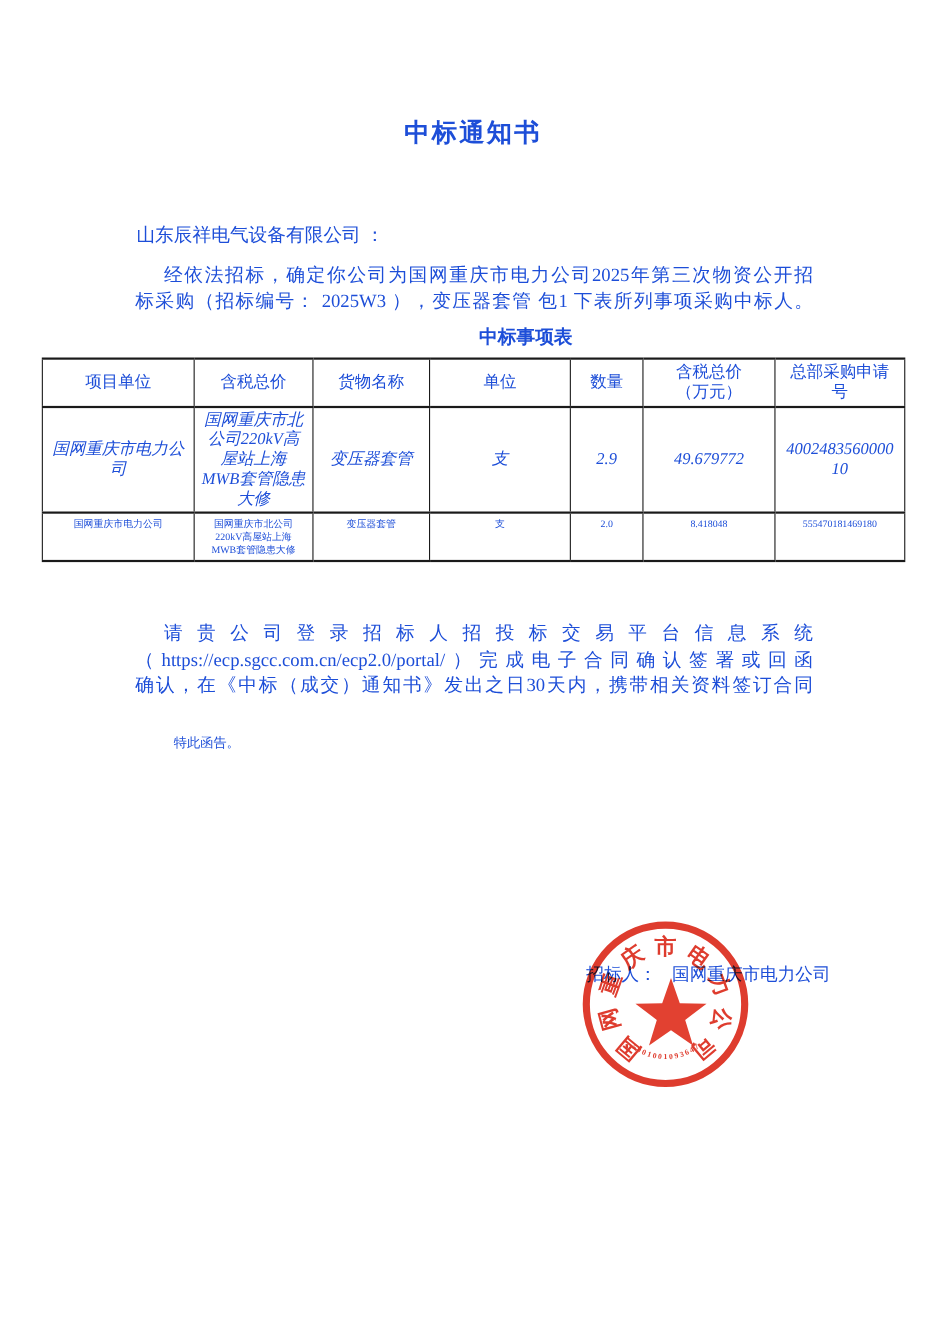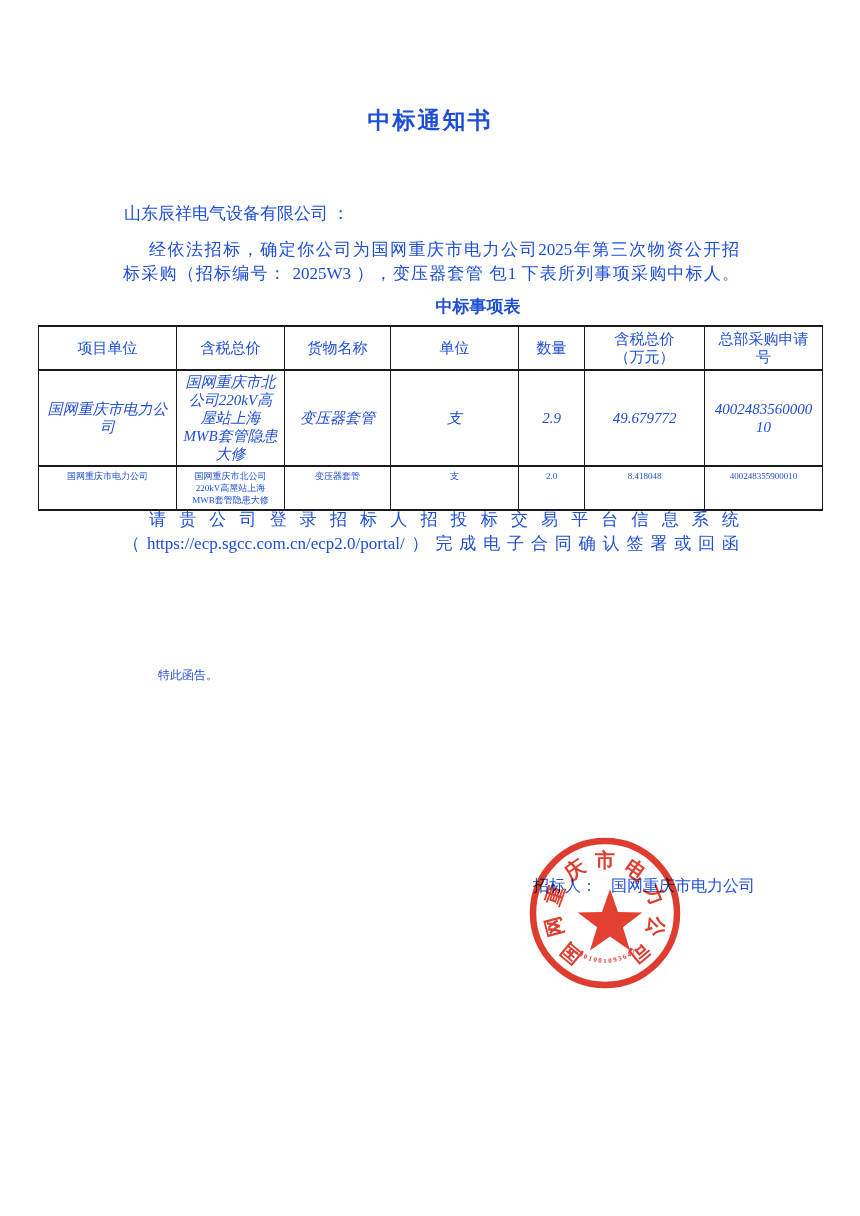--- a/index.html
+++ b/index.html
@@ -13,21 +13,21 @@
   }
   .doc-title{
     position:absolute;top:105px;left:0;width:860px;
     text-align:center;font-size:23px;font-weight:bold;letter-spacing:2px;margin:0;
   }
   .recipient{
     position:absolute;left:124px;top:202px;font-size:17px;
   }
   .para{position:absolute;left:123px;width:616px;font-size:17px;line-height:23.5px;}
   .para1{top:238px;}
-  .para2{top:508px;font-family:Liberation Serif, serif;}
+  .para2{top:564px;font-family:Liberation Serif, serif;}
   .jline{text-align:justify;text-align-last:justify;}
   .indent{text-indent:26px;}
   .table-title{
     position:absolute;top:295px;left:0;width:860px;
     text-align:center;font-size:17px;font-weight:bold;margin:0;padding-left:48px;
   }
   table.award{
     position:absolute;left:38px;top:325px;width:784px;
     border-collapse:collapse;table-layout:fixed;
   }
@@ -108,28 +108,29 @@
       </tr>
       <tr class="r2">
         <td>国网重庆市电力公司</td>
         <td>国网重庆市北公司
 220kV高屋站上海
 MWB套管隐患大修</td>
         <td>变压器套管</td>
         <td>支</td>
         <td>2.0</td>
         <td>8.418048</td>
-        <td>400248355900010</td>
+        <td>555470181469180</td>
       </tr>
     </tbody>
   </table>
 
   <div class="para para2">
     <div class="jline indent">请 贵 公 司 登 录 招 标 人 招 投 标 交 易 平 台 信 息 系 统</div>
     <div class="jline">（https://ecp.sgcc.com.cn/ecp2.0/portal/）完成电子合同确认签署或回函</div>
+    <div class="jline">确认，在《中标（成交）通知书》发出之日30天内，携带相关资料签订合同</div>
   </div>
 
   <div class="closing">特此函告。</div>
 
   <div class="bidder-line">
     <span>招标人：</span><span class="gap"></span><span>国网重庆市电力公司</span>
   </div>
 
   <svg class="seal" viewBox="-83 -83 166 166" xmlns="http://www.w3.org/2000/svg">
     <circle cx="0" cy="0" r="72" fill="none" stroke="#dc2b1c" stroke-width="6.5"></circle>

